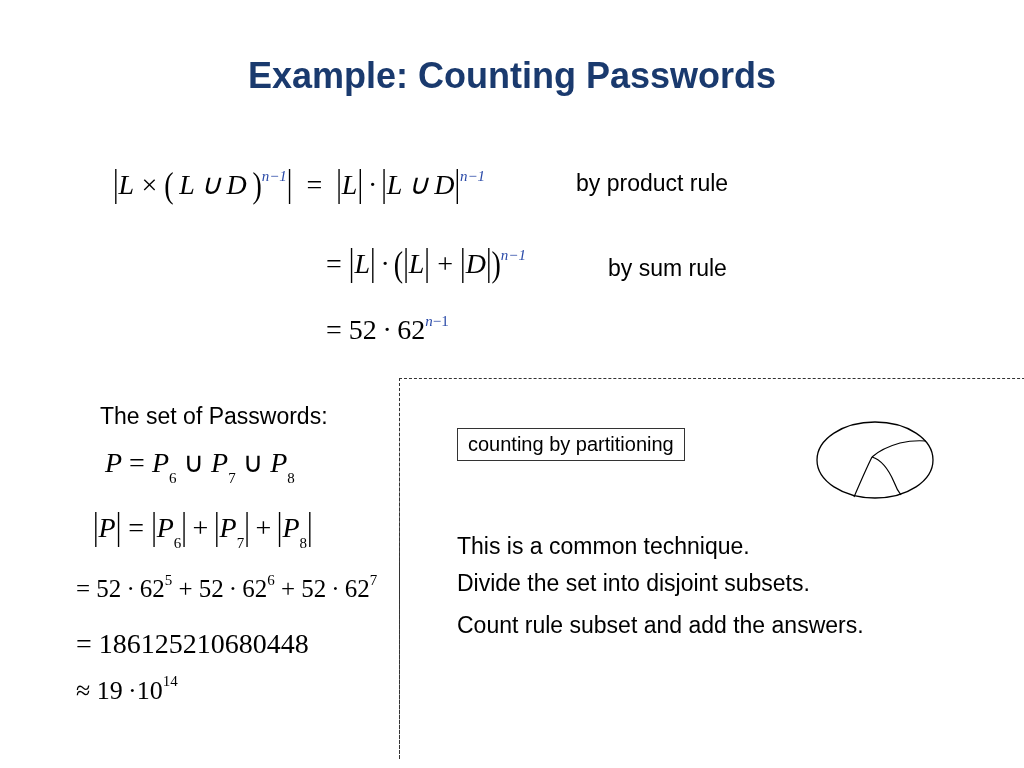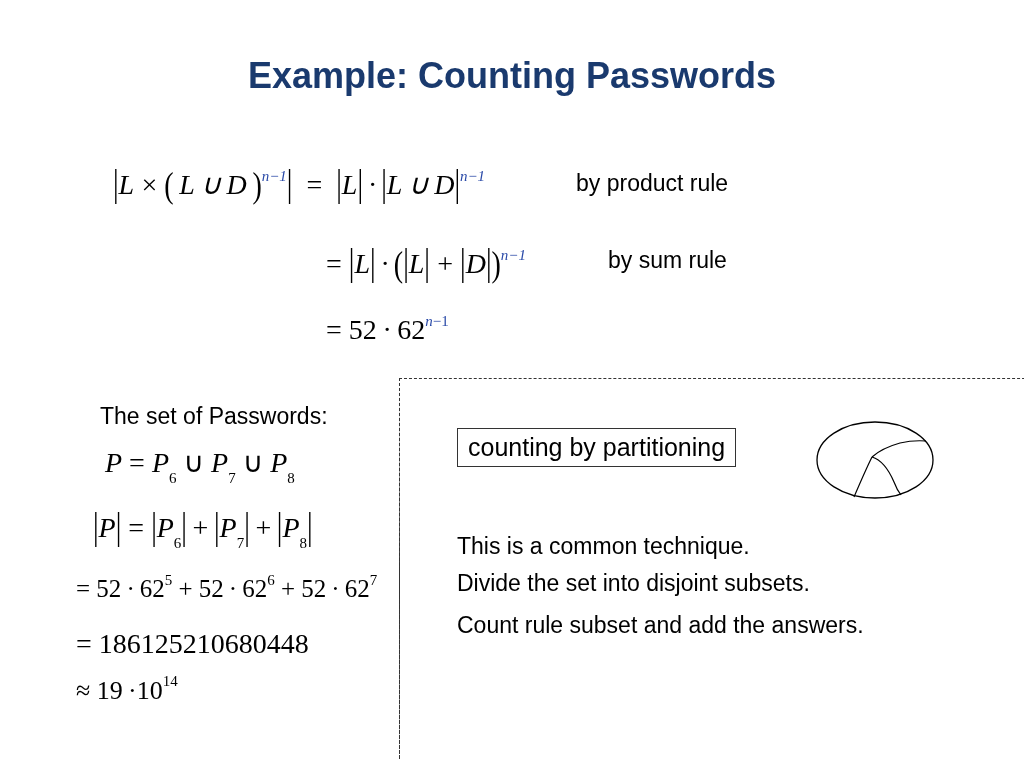--- a/index.html
+++ b/index.html
@@ -59,42 +59,42 @@
     position: absolute;
     border: 1.5px dashed #333;
     border-left-style: dashed;
     border-bottom: none;
     border-right: none;
   }
   .lbox {
     position: absolute;
     border: 1px solid #333;
     padding: 4px 10px;
-    font-size: 25px;
+    font-size: 20px;
   }
   svg.oval {
     position: absolute;
   }
 </style>
 </head>
 <body>
 
 <div class="title">Example: Counting Passwords</div>
 
 <div class="math" style="left:113px; top:168px;">
   <span class="pipe">|</span><span>L</span> × <span class="bigparen">(</span> <span>L</span> ∪ <span>D</span> <span class="bigparen">)</span><sup><span>n</span><span>−1</span></sup><span class="pipe">|</span>
   &nbsp;<span style="font-style:normal;">=</span>&nbsp;
   <span class="pipe">|</span><span>L</span><span class="pipe">|</span> · <span class="pipe">|</span><span>L</span> ∪ <span>D</span><span class="pipe">|</span><sup><span>n</span><span>−1</span></sup>
 </div>
 <div class="note" style="left:576px; top:170px;">by product rule</div>
 
 <div class="math" style="left:326px; top:248px;">
   <span style="font-style:normal;">=</span>&nbsp;<span class="pipe">|</span><span>L</span><span class="pipe">|</span> · <span class="bigparen">(</span><span class="pipe">|</span><span>L</span><span class="pipe">|</span> + <span class="pipe">|</span><span>D</span><span class="pipe">|</span><span class="bigparen">)</span><sup><span>n</span><span>−1</span></sup>
 </div>
-<div class="note" style="left:608px; top:247px;">by sum rule</div>
+<div class="note" style="left:608px; top:255px;">by sum rule</div>
 
 <div class="math" style="left:326px; top:314px; font-style:normal;text-align:center;">
   <span>=</span>&nbsp;<span>52</span> <span>·</span> <span>62</span><sup><span style="font-style:italic;">n</span><span>−1</span></sup>
 </div>
 
 <div class="dbox" style="left:399px; top:378px; width:640px; height:380px; border-top-style:dashed;"></div>
 <div class="dbox" style="left:399px; top:378px; width:0; height:380px; border:none; border-left:1.5px dashed #333;"></div>
 
 <div class="note" style="left:100px; top:403px;">The set of Passwords:</div>
 

